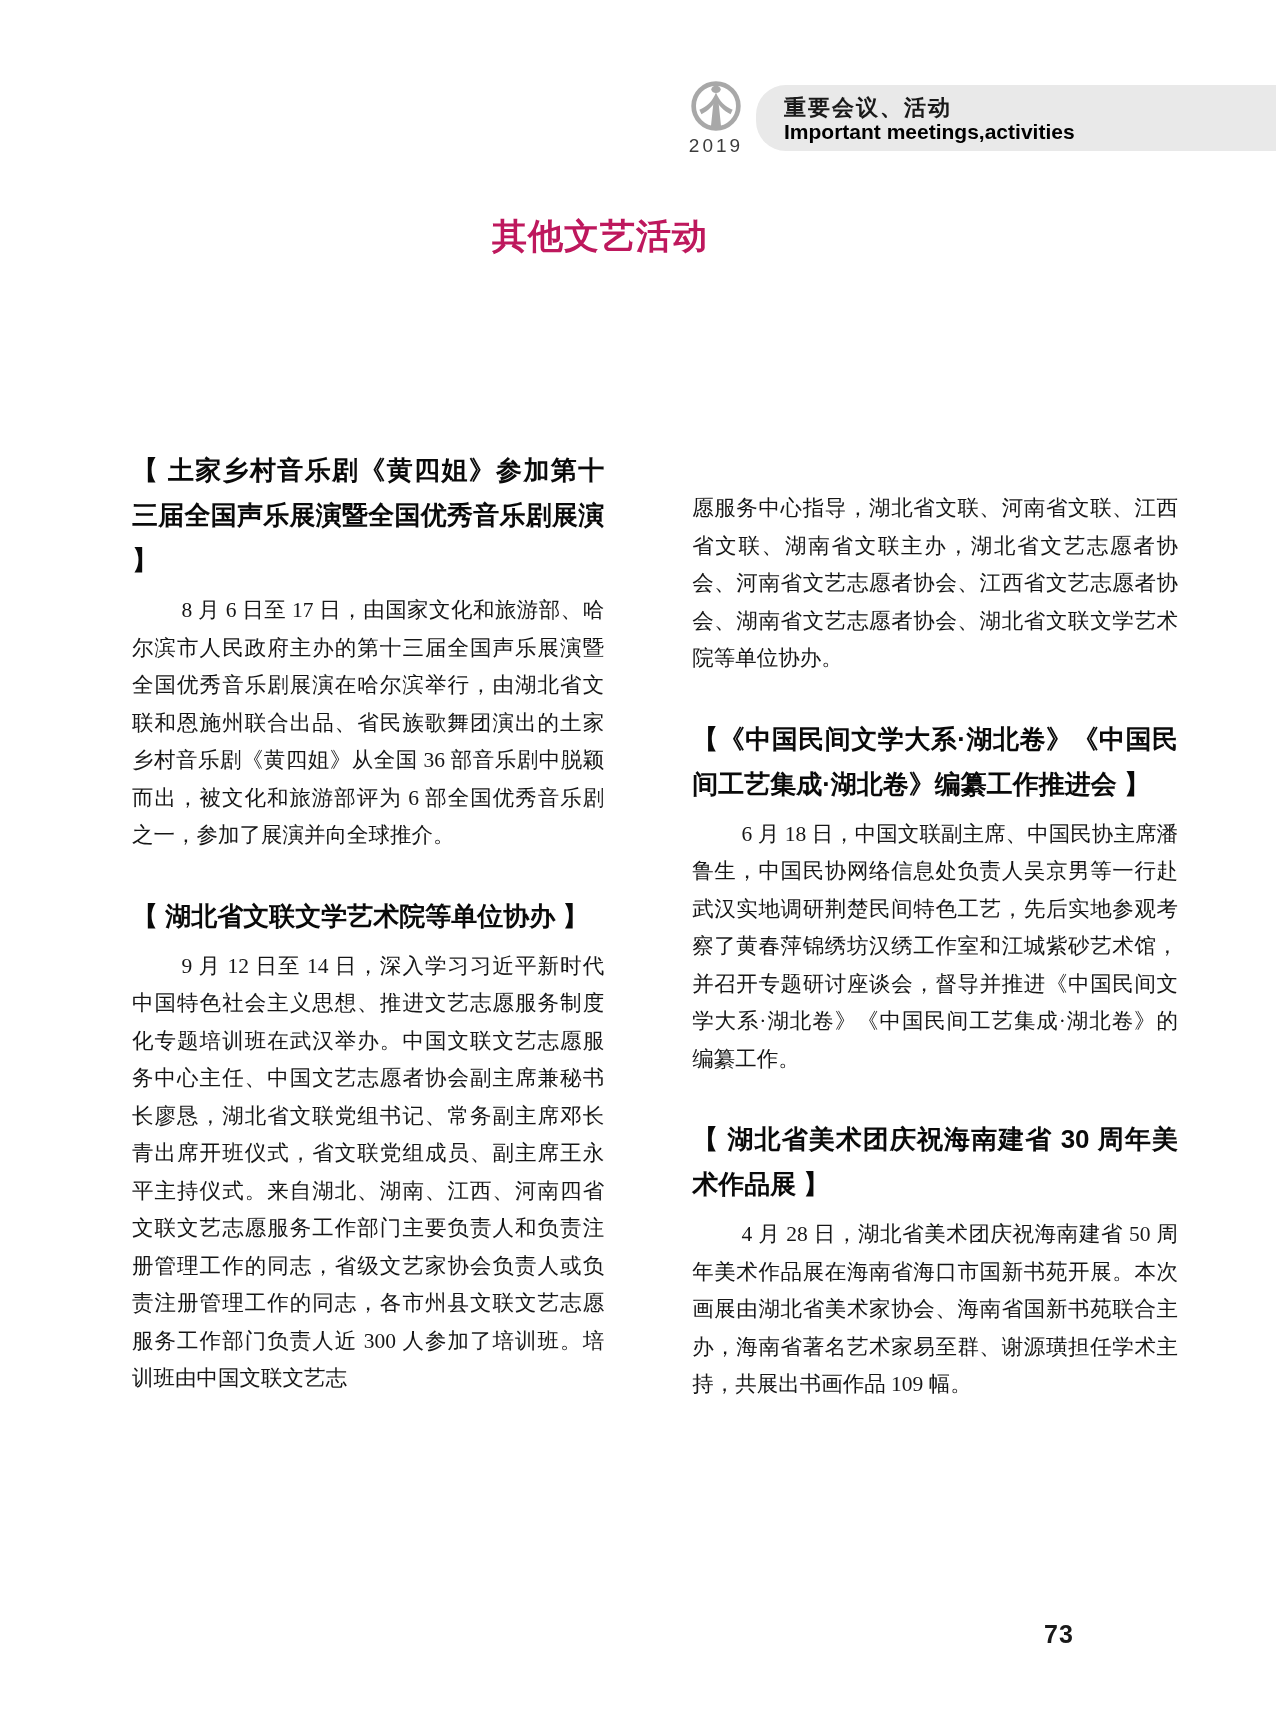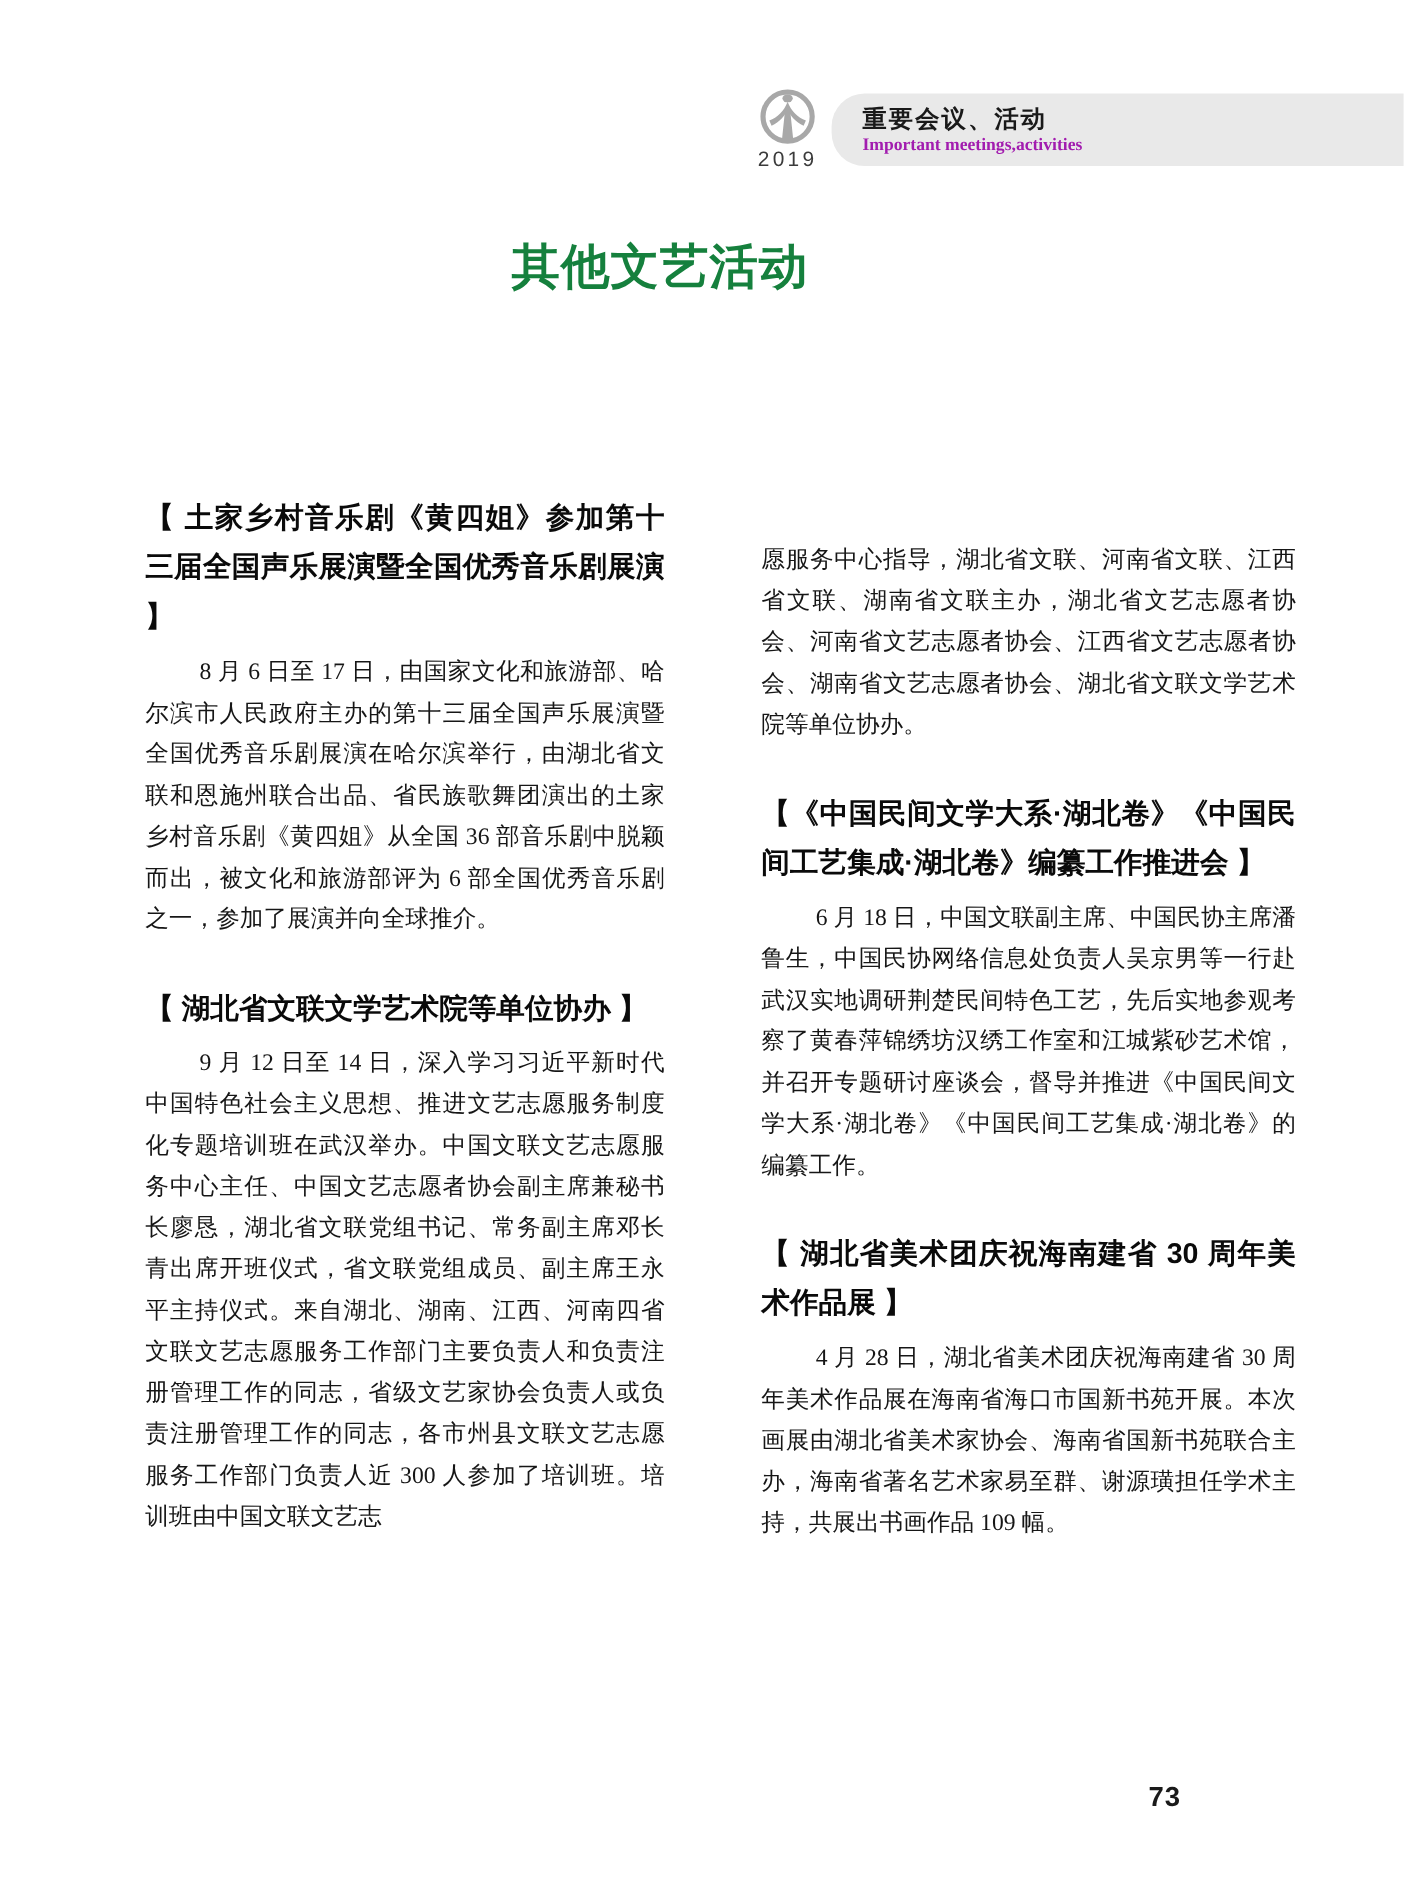--- a/index.html
+++ b/index.html
@@ -18,28 +18,28 @@
   .banner{
     position:absolute;left:756px;top:85px;right:0;height:66px;
     background:#e9e9e9;border-radius:30px 0 0 30px;
     padding:10px 0 0 28px;box-sizing:border-box;
   }
   .banner-zh{
     font-family:"Liberation Sans","DejaVu Sans",sans-serif;
     font-weight:bold;font-size:22px;color:#191919;letter-spacing:2px;line-height:26px;
   }
   .banner-en{
-    font-family:Liberation Serif, serif;
-    font-weight:bold;font-size:16px;color:#a21caf;line-height:20px;margin-top:1px;
+    font-family:Liberation Sans, sans-serif;
+    font-weight:bold;font-size:21px;color:#000000;line-height:20px;margin-top:1px;
   }
   
   .page-title{
     position:absolute;left:0;top:213px;width:1200px;margin:0;
     text-align:center;font-family:"Liberation Serif","DejaVu Serif",serif;
-    font-weight:bold;font-size:44px;color:#15803d;letter-spacing:1px;
+    font-weight:bold;font-size:35px;color:#be185d;letter-spacing:1px;
   }
   
   .columns{
     position:absolute;left:132px;top:448px;width:1046px;
     display:flex;gap:88px;
   }
   .col{display:block;}
   .col-left{width:482px;}
   .col-right{width:496px;}
   .sec{
@@ -86,17 +86,17 @@
     <h3 class="sec">【 土家乡村音乐剧《黄四姐》参加第十三届全国声乐展演暨全国优秀音乐剧展演 】</h3>
     <p class="para">8 月 6 日至 17 日，由国家文化和旅游部、哈尔滨市人民政府主办的第十三届全国声乐展演暨全国优秀音乐剧展演在哈尔滨举行，由湖北省文联和恩施州联合出品、省民族歌舞团演出的土家乡村音乐剧《黄四姐》从全国 36 部音乐剧中脱颖而出，被文化和旅游部评为 6 部全国优秀音乐剧之一，参加了展演并向全球推介。</p>
     <h3 class="sec">【 湖北省文联文学艺术院等单位协办 】</h3>
     <p class="para">9 月 12 日至 14 日，深入学习习近平新时代中国特色社会主义思想、推进文艺志愿服务制度化专题培训班在武汉举办。中国文联文艺志愿服务中心主任、中国文艺志愿者协会副主席兼秘书长廖恳，湖北省文联党组书记、常务副主席邓长青出席开班仪式，省文联党组成员、副主席王永平主持仪式。来自湖北、湖南、江西、河南四省文联文艺志愿服务工作部门主要负责人和负责注册管理工作的同志，省级文艺家协会负责人或负责注册管理工作的同志，各市州县文联文艺志愿服务工作部门负责人近 300 人参加了培训班。培训班由中国文联文艺志</p>
   </section>
   <section class="col col-right">
     <p class="para cont">愿服务中心指导，湖北省文联、河南省文联、江西省文联、湖南省文联主办，湖北省文艺志愿者协会、河南省文艺志愿者协会、江西省文艺志愿者协会、湖南省文艺志愿者协会、湖北省文联文学艺术院等单位协办。</p>
     <h3 class="sec">【《中国民间文学大系·湖北卷》《中国民间工艺集成·湖北卷》编纂工作推进会 】</h3>
     <p class="para">6 月 18 日，中国文联副主席、中国民协主席潘鲁生，中国民协网络信息处负责人吴京男等一行赴武汉实地调研荆楚民间特色工艺，先后实地参观考察了黄春萍锦绣坊汉绣工作室和江城紫砂艺术馆，并召开专题研讨座谈会，督导并推进《中国民间文学大系·湖北卷》《中国民间工艺集成·湖北卷》的编纂工作。</p>
     <h3 class="sec">【 湖北省美术团庆祝海南建省 30 周年美术作品展 】</h3>
-    <p class="para">4 月 28 日，湖北省美术团庆祝海南建省 30 周年美术作品展在海南省海口市国新书苑开展。本次画展由湖北省美术家协会、海南省国新书苑联合主办，海南省著名艺术家易至群、谢源璜担任学术主持，共展出书画作品 109 幅。</p>
+    <p class="para">4 月 28 日，湖北省美术团庆祝海南建省 50 周年美术作品展在海南省海口市国新书苑开展。本次画展由湖北省美术家协会、海南省国新书苑联合主办，海南省著名艺术家易至群、谢源璜担任学术主持，共展出书画作品 109 幅。</p>
   </section>
 </main>
 
 <div class="page-number">73</div>
 
 </body></html>

